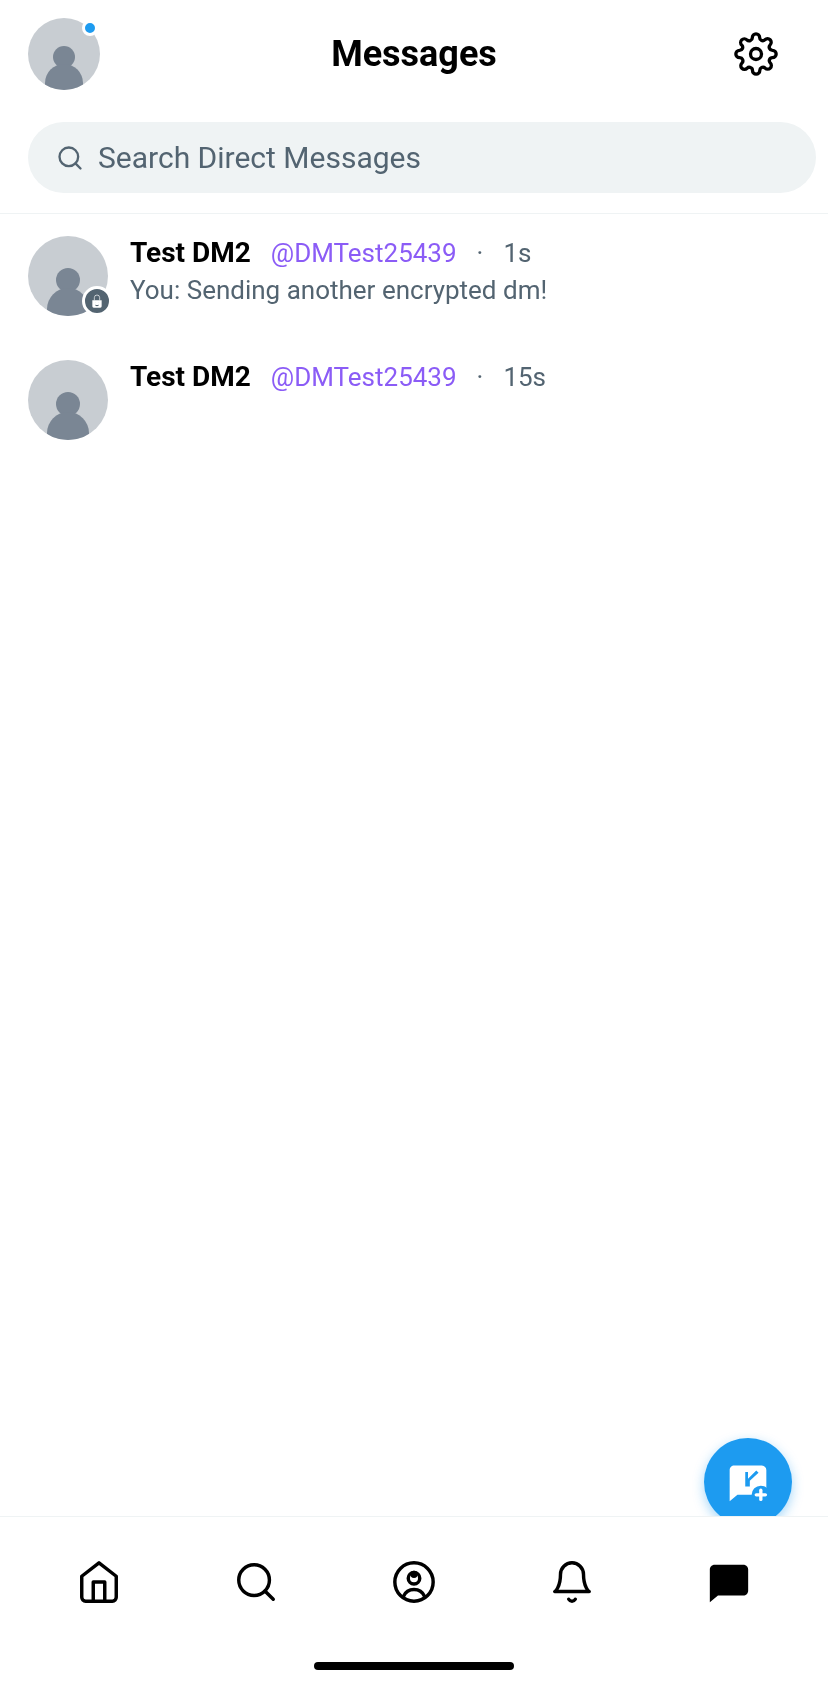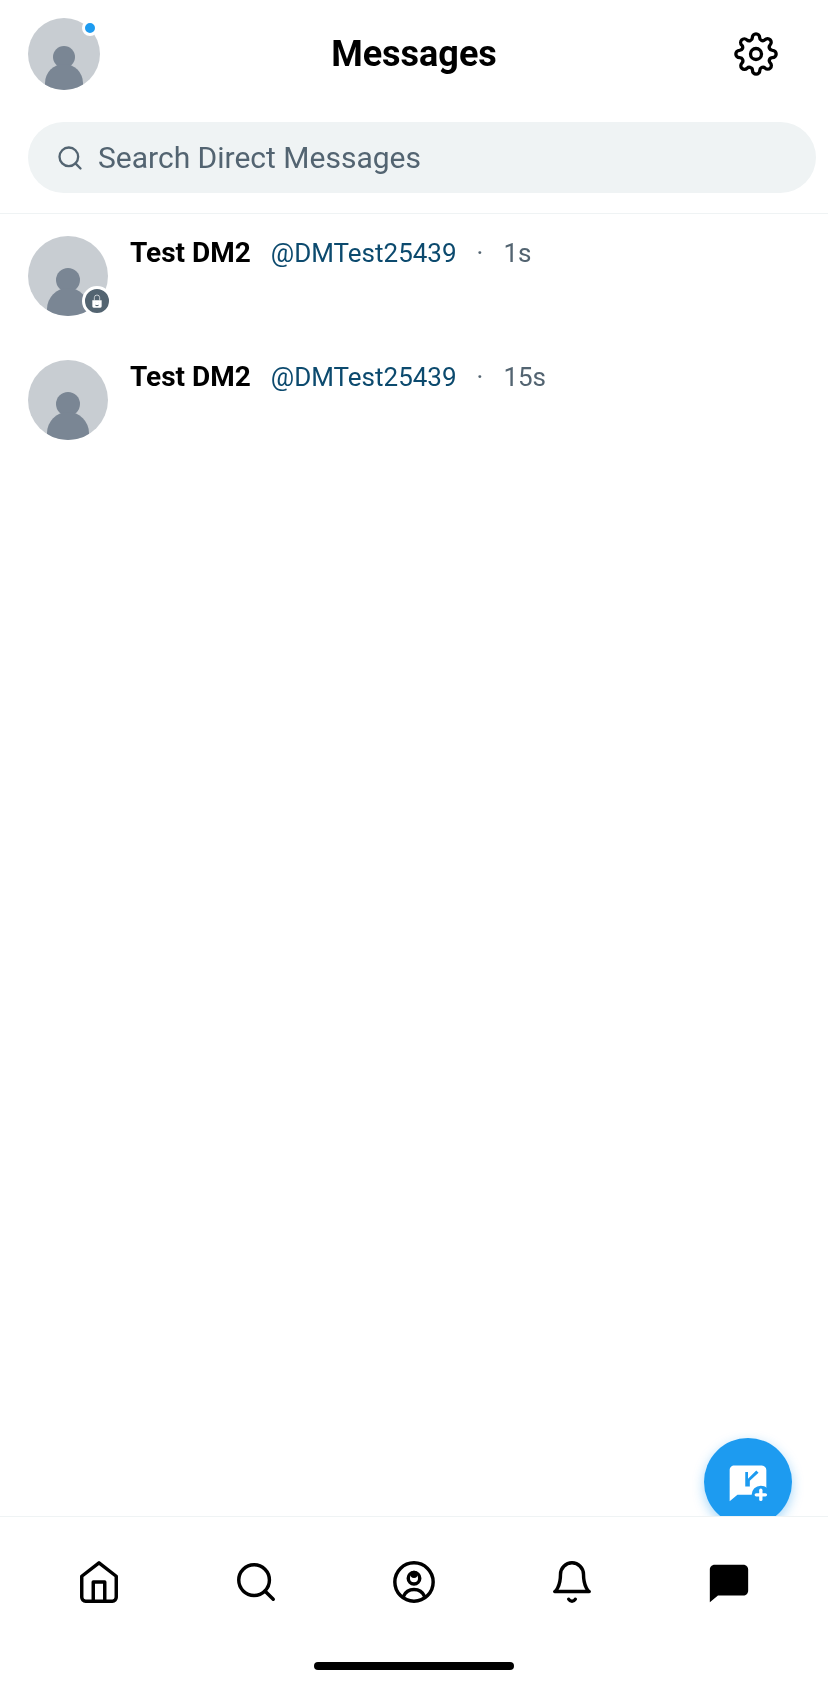--- a/index.html
+++ b/index.html
@@ -231,21 +231,21 @@
 
     .dm-name {
       font-size: 28px;
       font-weight: 700;
       color: #000;
       white-space: nowrap;
     }
 
     .dm-handle {
       font-size: 26px;
-      color: #0c4a6e;
+      color: #8b5cf6;
       white-space: nowrap;
     }
 
     .dm-dot {
       font-size: 26px;
       color: #536471;
     }
 
     .dm-time {
       font-size: 26px;
@@ -377,20 +377,21 @@
         </svg>
       </div>
     </div>
     <div class="dm-content">
       <div class="dm-meta">
         <span class="dm-name">Test DM2</span>
         <span class="dm-handle">@DMTest25439</span>
         <span class="dm-dot">·</span>
         <span class="dm-time">1s</span>
       </div>
+      <div class="dm-preview">You: Sending another encrypted dm!</div>
     </div>
   </div>
 
   <div class="dm-item">
     <div class="dm-avatar-wrap">
       <div class="dm-avatar-circle">
         <div class="dm-avatar-person"></div>
       </div>
     </div>
     <div class="dm-content">

